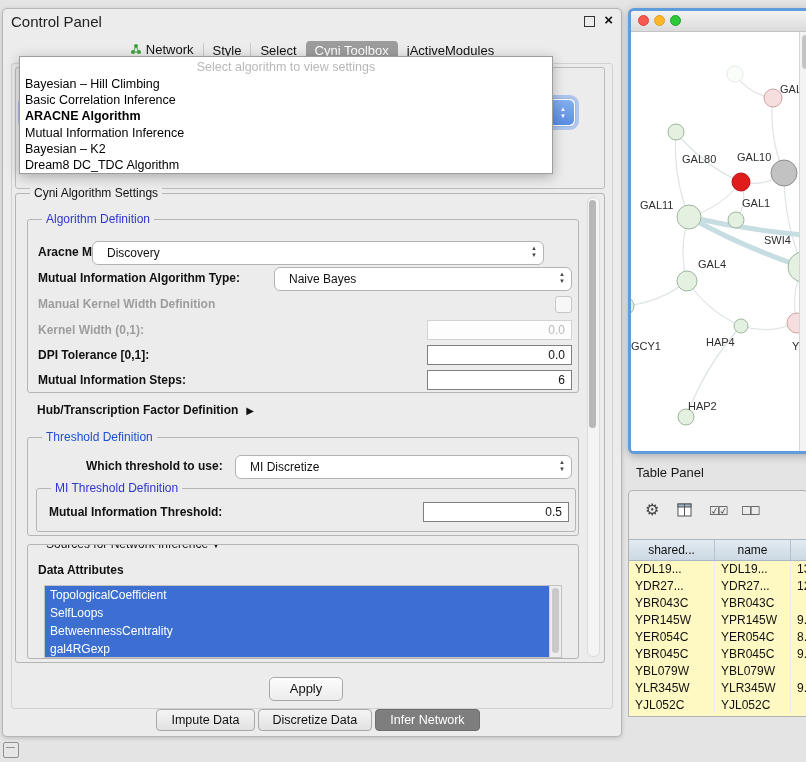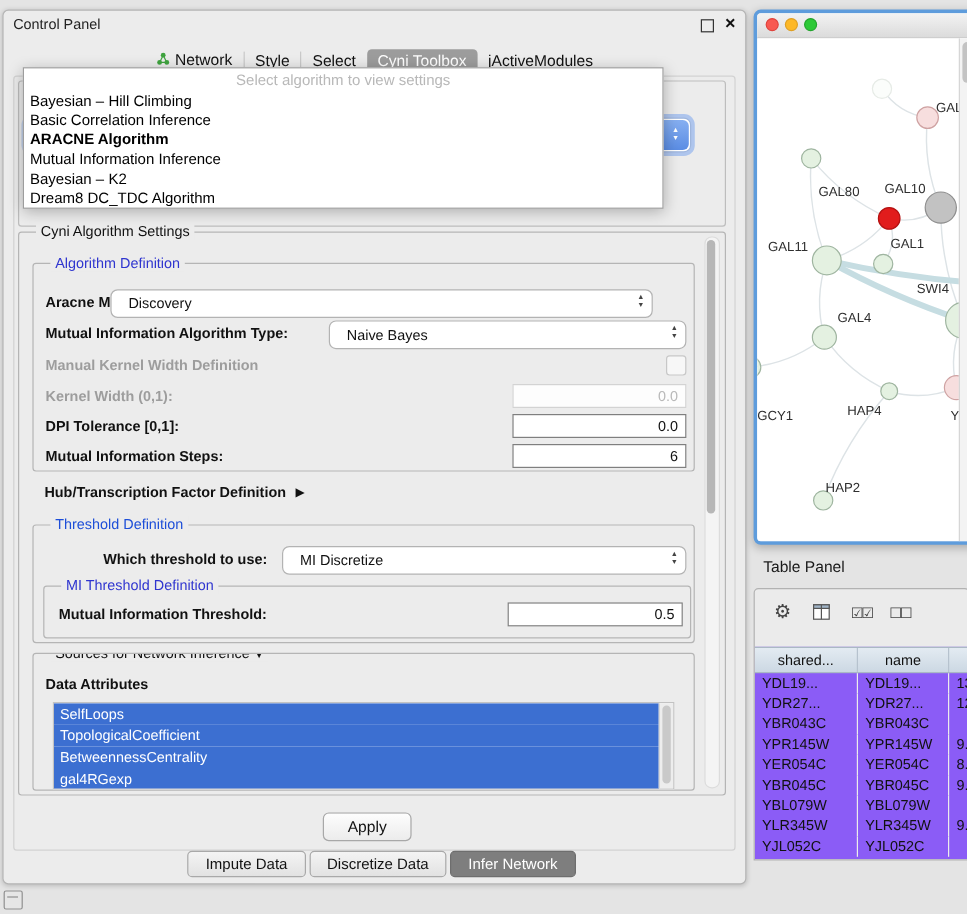--- a/index.html
+++ b/index.html
@@ -3,21 +3,21 @@
 <meta charset="utf-8">
 <style>
   html,body{margin:0;padding:0;}
   body{width:806px;height:762px;overflow:hidden;background:#e4e4e4;
        font-family:"Liberation Sans","DejaVu Sans",sans-serif;color:#111;
        position:relative;font-size:12px;-webkit-font-smoothing:antialiased;}
 
   
   .cw{position:absolute;left:2px;top:8px;width:618px;height:727px;background:#ececec;
       border:1px solid #b6b6b6;border-radius:5px;box-shadow:0 1px 4px rgba(0,0,0,.18);}
-  .cw-title-text{position:absolute;left:8px;top:4px;font-size:12px;color:#222;}
+  .cw-title-text{position:absolute;left:8px;top:4px;font-size:15px;color:#222;}
   .float-ic{position:absolute;right:26px;top:7px;width:9px;height:9px;border:1.5px solid #333;}
   .close-ic{position:absolute;right:8px;top:2px;font-size:15px;font-weight:bold;color:#111;}
 
   .tabbar{position:absolute;left:0;right:0;top:30px;height:22px;display:flex;
           justify-content:center;align-items:center;font-size:13px;}
   .tab{padding:2px 9px;color:#111;white-space:nowrap;}
   .tab.selected{background:#9c9c9c;color:#fff;border-radius:4px;}
   .tabsep{width:1px;height:14px;background:#c9c9c9;}
   .net-ic{display:inline-block;vertical-align:-1px;margin-right:4px;}
 
@@ -105,21 +105,21 @@
 
   
   .tp-label{position:absolute;left:636px;top:465px;font-size:13px;color:#1a1a1a;}
   .table-panel{position:absolute;left:628px;top:490px;width:178px;height:225px;background:#ebebeb;
                border:1px solid #b2b2b2;border-radius:4px 4px 0 0;overflow:hidden;}
   .tp-toolbar{position:absolute;left:0;top:0;right:0;height:48px;}
   .tp-gear{position:absolute;left:16px;top:9px;font-size:16px;color:#444;}
   .tp-colicon{position:absolute;left:48px;top:12px;}
   .tp-checks{position:absolute;left:80px;top:13px;font-size:12px;letter-spacing:-2px;color:#444;}
   .tp-boxes{position:absolute;left:112px;top:13px;font-size:12px;letter-spacing:-2px;color:#444;}
-  .tp-table{position:absolute;left:0;top:48px;right:0;bottom:0;background:#8b5cf6;}
+  .tp-table{position:absolute;left:0;top:48px;right:0;bottom:0;background:#fef9c3;}
   .tp-head{display:flex;height:22px;background:linear-gradient(#e3ebf2,#ccd8e3);
            border-top:1px solid #aab8c5;border-bottom:1px solid #aab8c5;font-size:12px;box-sizing:border-box;}
   .hc{border-right:1px solid #b6c2ce;display:flex;align-items:center;justify-content:center;box-sizing:border-box;}
   .hc1{width:86px;}.hc2{width:76px;}.hc3{flex:1;}
   .tp-row{display:flex;height:17px;line-height:17px;font-size:12px;}
   .tp-cell{overflow:hidden;white-space:nowrap;box-sizing:border-box;padding-left:6px;}
   .c1{width:86px;border-right:1px solid #ececec;}
   .c2{width:76px;border-right:1px solid #ececec;}
   .c3{flex:1;}
 
@@ -251,23 +251,23 @@
 
   <div class="groupbox" style="left:24px;top:535px;width:550px;height:113px;overflow:hidden;">
     <div class="group-label">
       <span>Sources for Network Inference</span>
       <span style="font-size:9px;">▼</span>
     </div>
     <div class="lbl" style="left:10px;top:18px;">Data Attributes</div>
     <div class="listbox" style="left:16px;top:40px;width:516px;height:71px;">
       <div>
 
+          <div class="src-item">TopologicalCoefficient</div>
+
           <div class="src-item">SelfLoops</div>
-
-          <div class="src-item">TopologicalCoefficient</div>
 
           <div class="src-item">BetweennessCentrality</div>
 
           <div class="src-item">gal4RGexp</div>
         </div>
       <div class="list-scroll">
         <div class="list-thumb"></div>
       </div>
     </div>
   </div>

